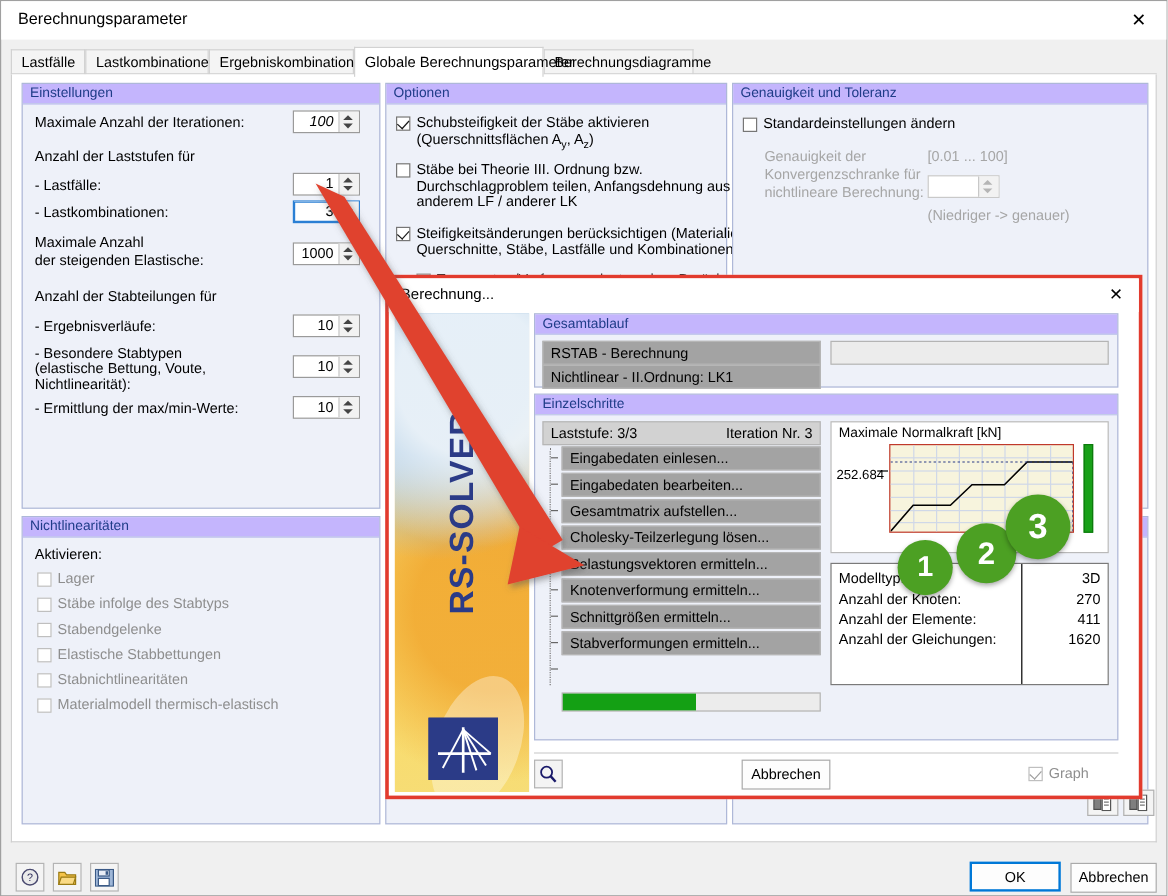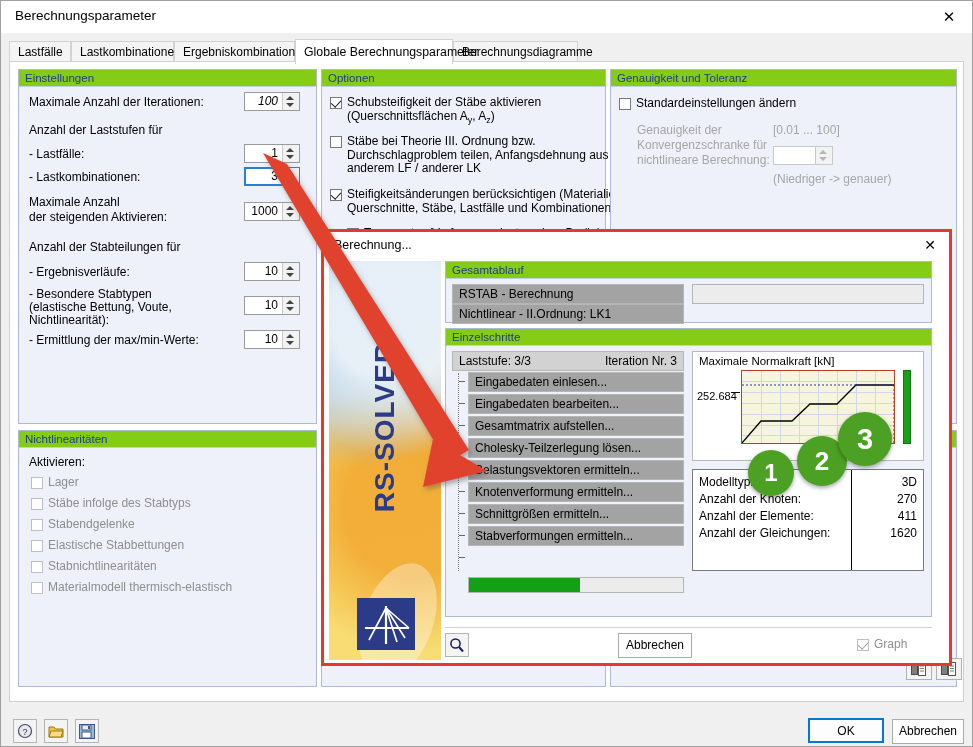--- a/index.html
+++ b/index.html
@@ -25,21 +25,21 @@
        box-sizing:border-box;white-space:nowrap;}
   .tab.active{top:0;height:25px;line-height:24px;background:#ffffff;border-color:#d2d2d2;z-index:5;font-size:12.3px;}
   .tabline{position:absolute;left:8px;top:60px;width:955px;height:1px;background:#d2d2d2;}
 
   
   .page{position:absolute;left:8px;top:61px;width:955px;height:640px;
         background:#ffffff;border:1px solid #cfcfcf;border-top:none;box-sizing:border-box;}
 
   
   .gb{position:absolute;background:#eef1f9;border:1px solid #aeb8d8;box-sizing:border-box;}
-  .gb > .gbh{position:absolute;left:0;top:0;right:0;height:17px;background:#84cc16;
+  .gb > .gbh{position:absolute;left:0;top:0;right:0;height:17px;background:#c4b5fd;
              border-bottom:1px solid #c3cde8;color:#1f3c88;font-size:11.5px;
              padding:2px 0 0 6px;box-sizing:border-box;}
   .gbody{position:absolute;left:0;top:18px;right:0;bottom:0;}
 
   .lbl{position:absolute;font-size:12px;color:#000;white-space:nowrap;}
   .lbl.dim{color:#a6a6a6;}
 
   
   .spin{position:absolute;height:19px;border:1px solid #9a9a9a;background:#fff;box-sizing:border-box;}
   .spin.focus{border:1px solid #2a7fd4;box-shadow:0 0 0 1px #2a7fd4 inset;}
@@ -165,21 +165,21 @@
         <div class="lbl" style="left:10px;top:82px;">- Lastkombinationen:</div>
         <div class="spin focus" style="left:225px;top:79px;width:56px;">
           <div class="val">3</div>
           <div class="btns">
               <i class="up"></i>
               <i class="dn"></i>
             </div>
         </div>
 
         <div class="lbl" style="left:10px;top:107px;">Maximale Anzahl</div>
-        <div class="lbl" style="left:10px;top:122px;">der steigenden Aktivieren:</div>
+        <div class="lbl" style="left:10px;top:122px;">der steigenden Elastische:</div>
         <div class="spin" style="left:225px;top:114px;width:56px;">
           <div class="val">1000</div>
           <div class="btns">
               <i class="up"></i>
               <i class="dn"></i>
             </div>
         </div>
 
         <div class="lbl" style="left:10px;top:152px;">Anzahl der Stabteilungen für</div>
 

